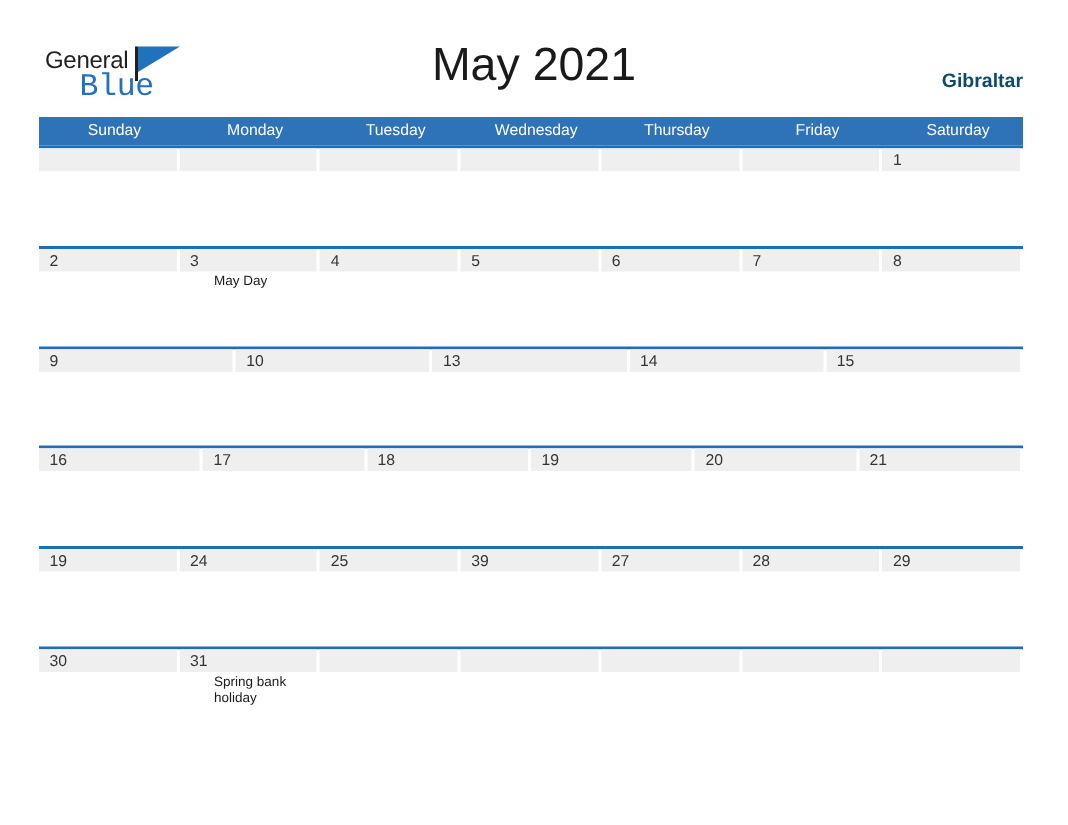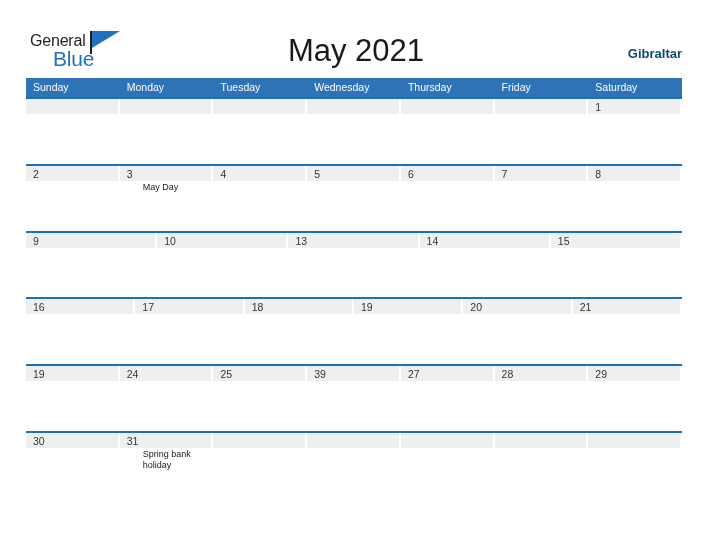--- a/index.html
+++ b/index.html
@@ -42,21 +42,21 @@
     font-family: "Liberation Sans", sans-serif;
   }
   .logo-blue {
     position: absolute;
     left: 23px;
     top: 18px;
     font-size: 21px;
     color: #1f72bb;
     letter-spacing: -0.2px;
     line-height: 21px;
-    font-family: Liberation Sans, sans-serif;
+    font-family: Liberation Mono, monospace;
   }
   .logo-flag {
     position: absolute;
     left: 62px;
     top: 1px;
     width: 0;
     height: 0;
     border-left: 28px solid #1f72bb;
     border-bottom: 17px solid transparent;
   }
@@ -72,21 +72,20 @@
   .calendar-title {
     position: absolute;
     left: 0;
     top: 25px;
     width: 712px;
     text-align: center;
     font-size: 31px;
     color: #1a1a1a;
     font-family: "Liberation Sans", sans-serif;
     font-weight: normal;
-    margin-top: 8px;
   }
 
   .region-label {
     position: absolute;
     right: 30px;
     top: 46px;
     font-size: 13px;
     font-weight: bold;
     color: #0c4a6e;
     font-family: Liberation Sans, sans-serif;
@@ -107,20 +106,21 @@
     background: #2e72b8;
   }
   .weekday-cell {
     flex: 1 1 0;
     font-size: 10.5px;
     color: #ffffff;
     line-height: 19px;
     padding-left: 7px;
     box-sizing: border-box;
     font-family: "Liberation Sans", sans-serif;
+    text-align: center;
   }
 
   .week-row {
     width: 656px;
     height: 66.8px;
     position: relative;
   }
   .week-rule {
     width: 656px;
     height: 2px;

